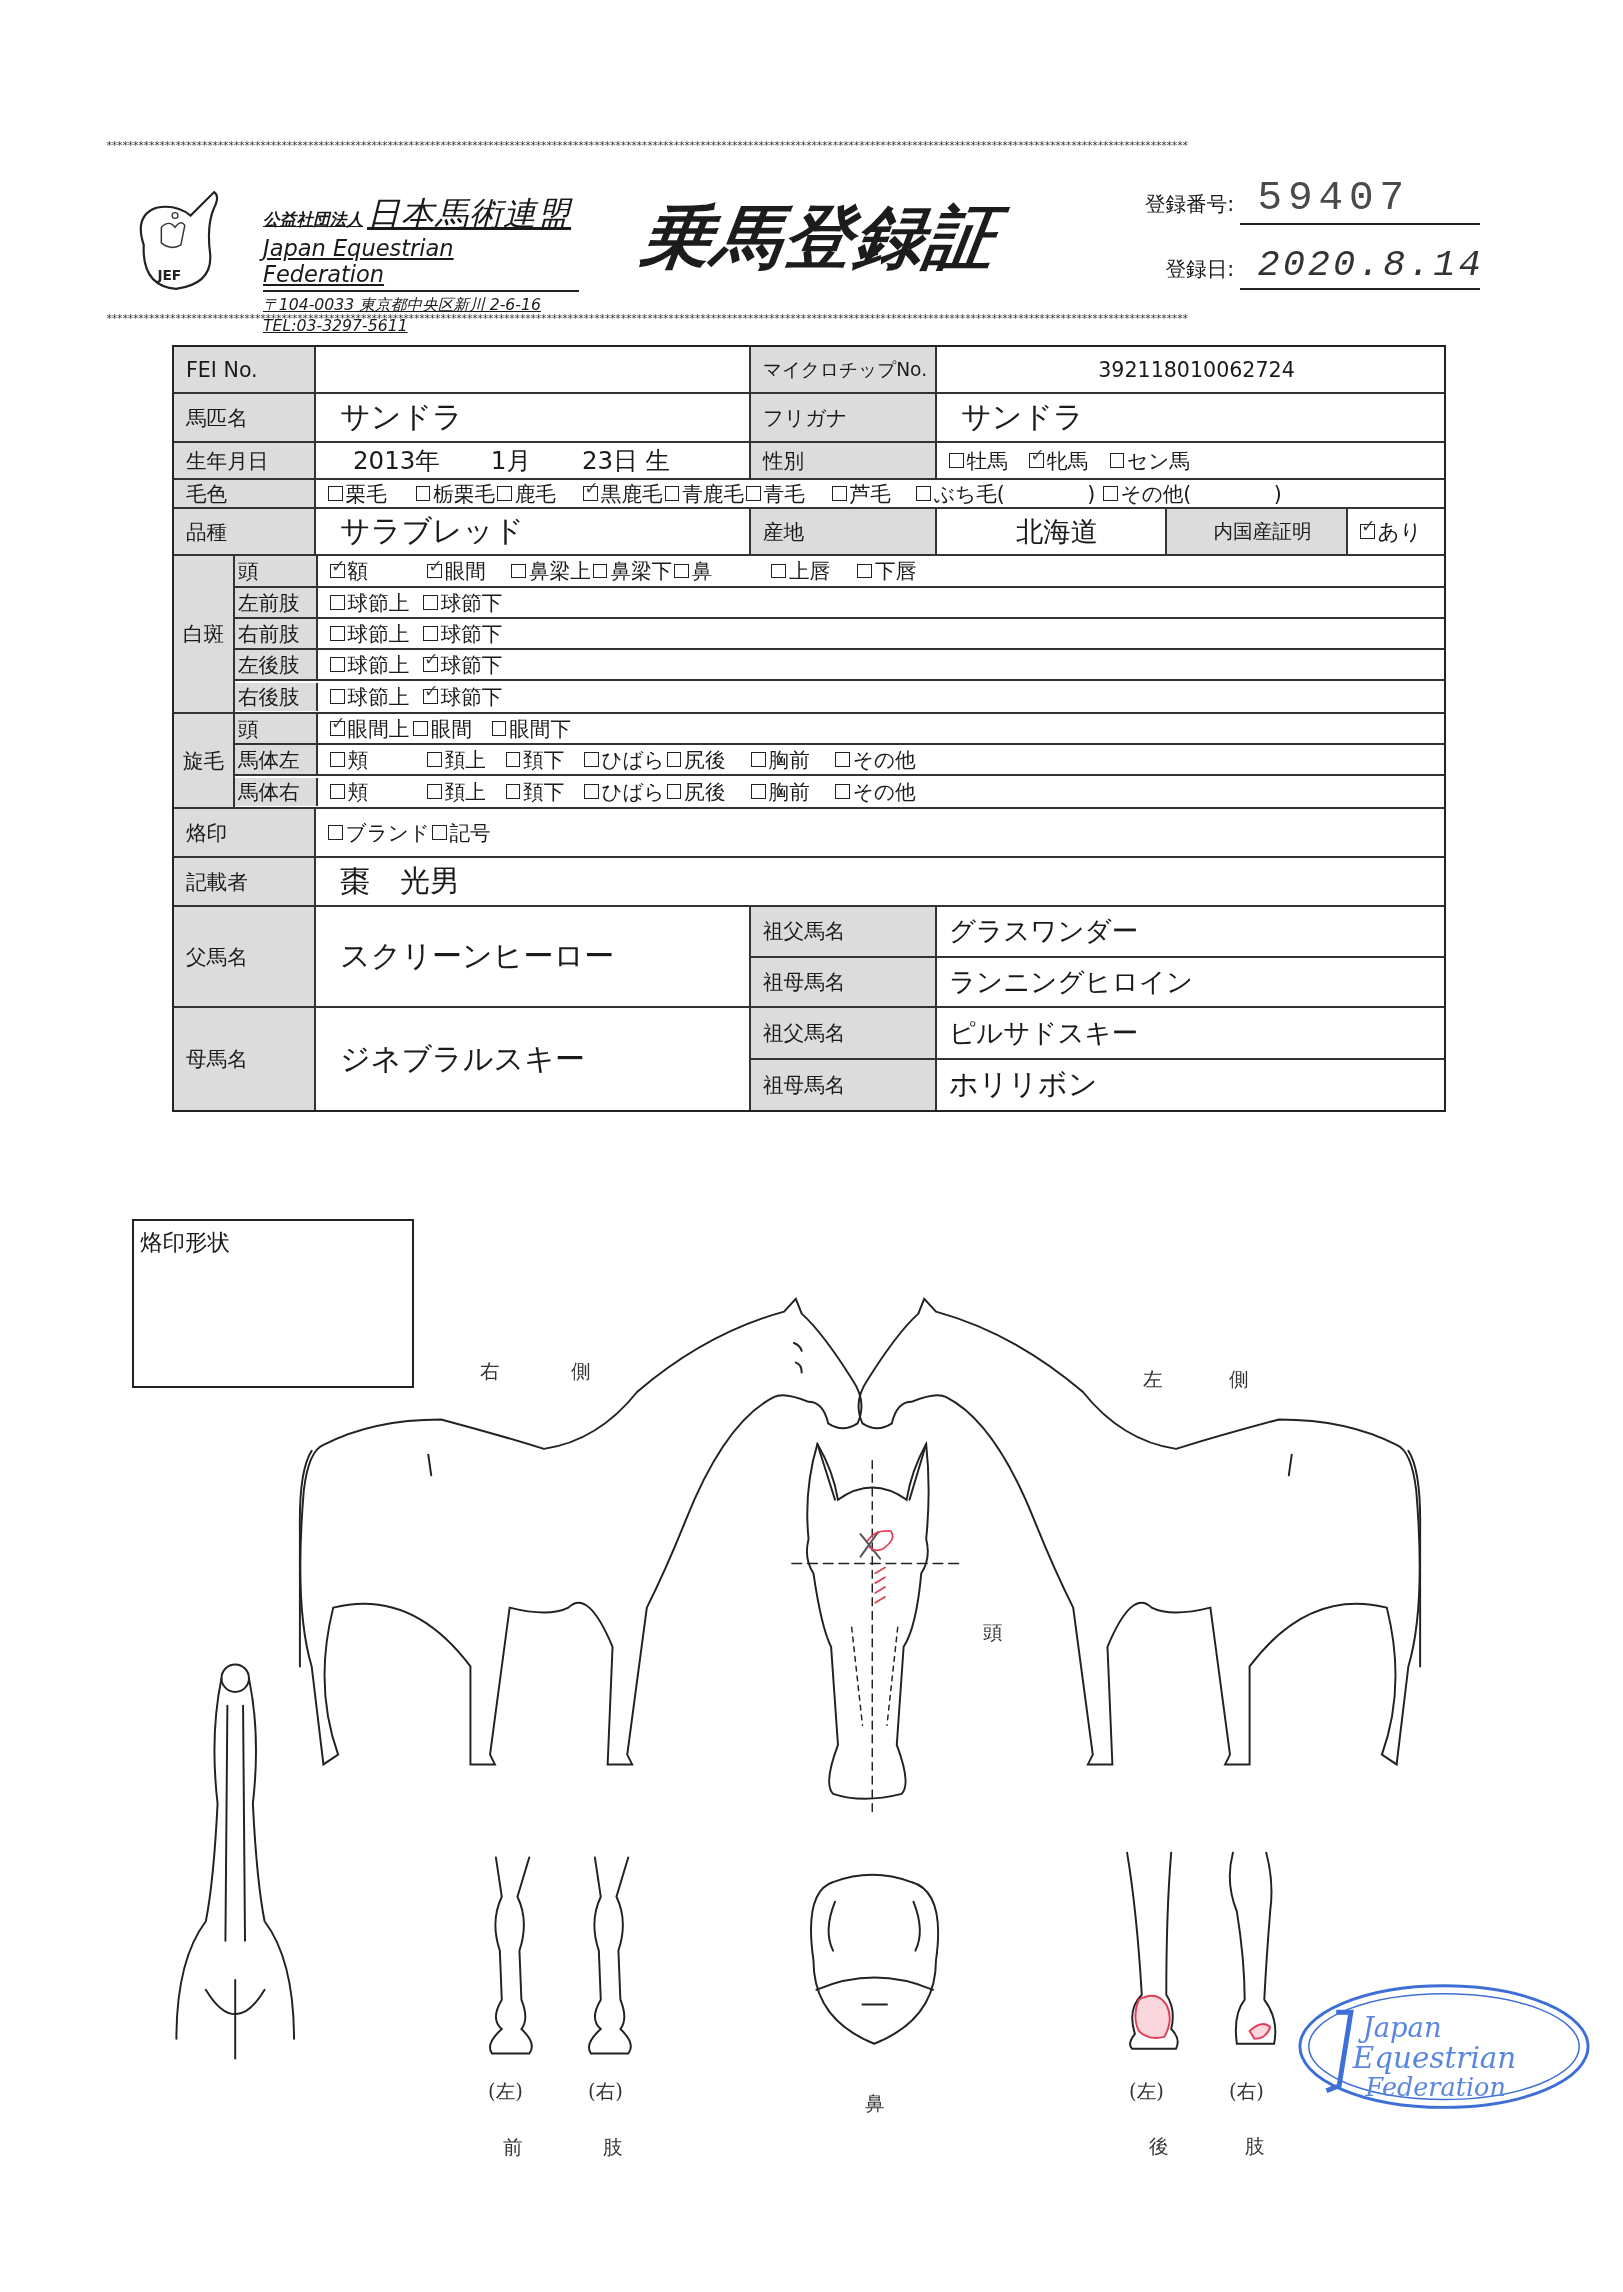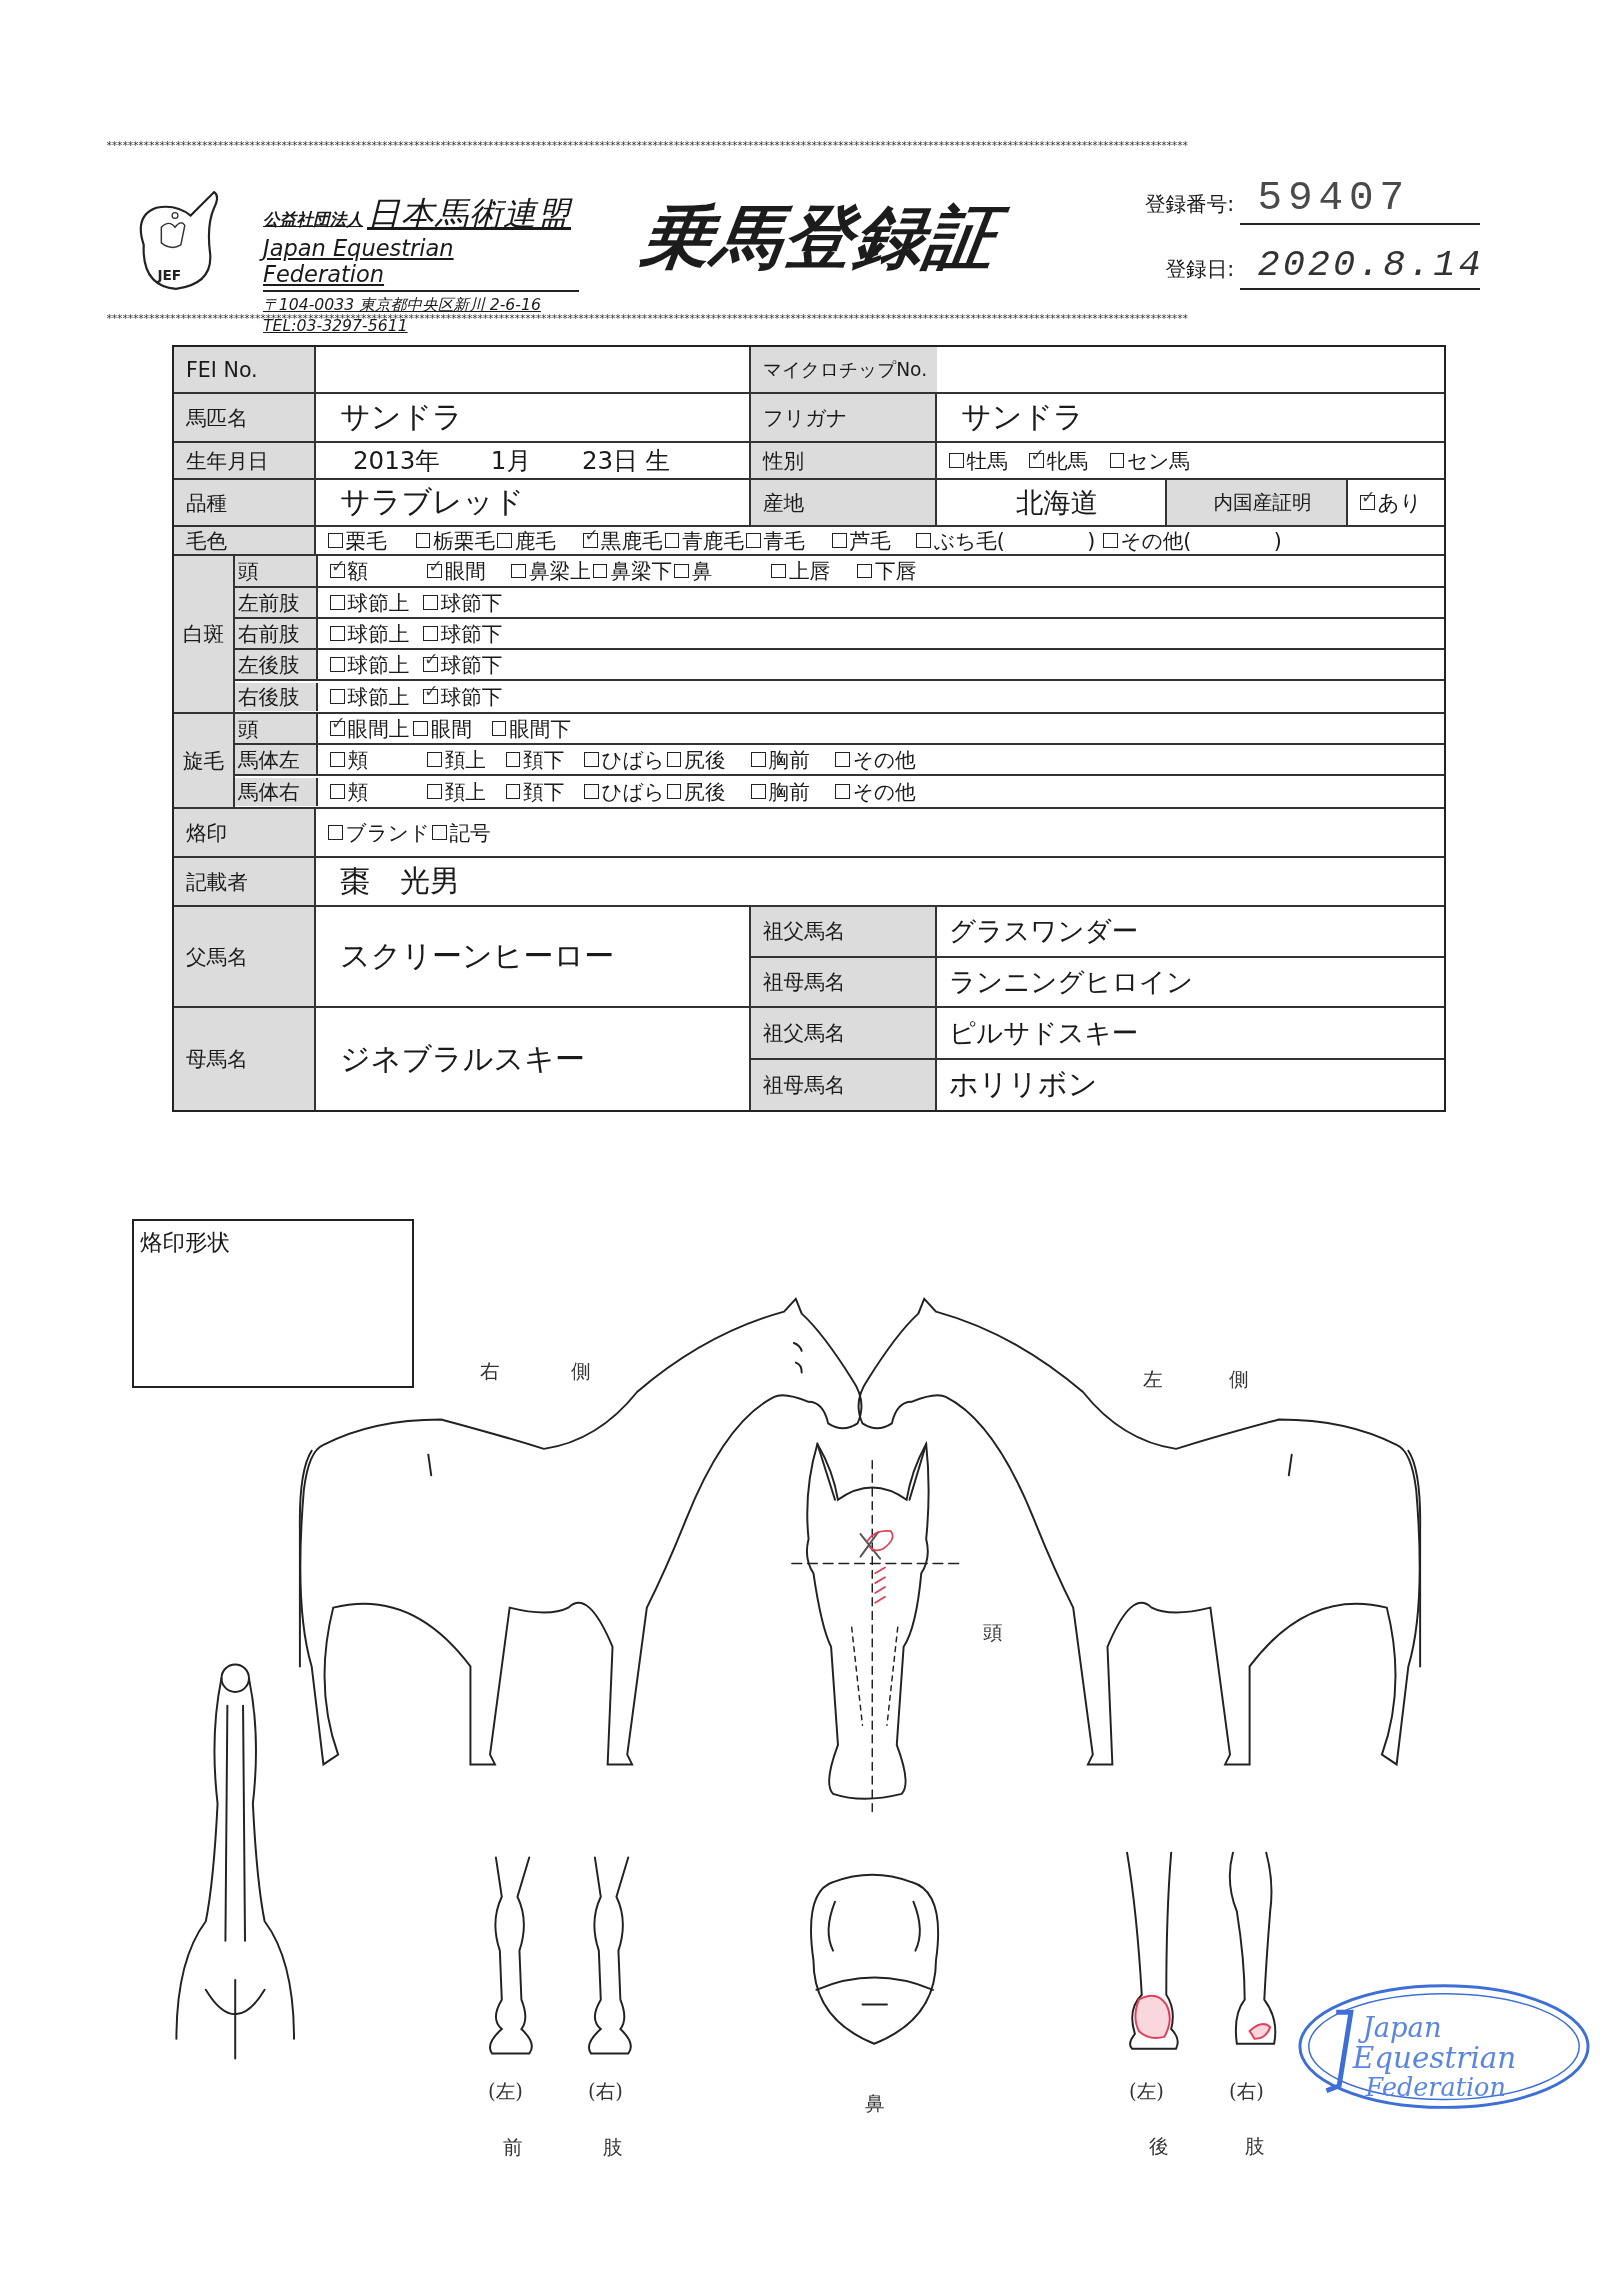--- a/index.html
+++ b/index.html
@@ -95,20 +95,21 @@
 </div>
 
 <div class="stars bottom">************************************************************************************************************************************************************************************************************</div>
 
 <div class="tbl">
 
   <div class="row" style="height:47px">
     <div class="cell hd" style="width:142px">FEI No.</div>
     <div class="cell v" style="width:435px"></div>
     <div class="cell hd" style="width:186px;font-size:18.6px">マイクロチップNo.</div>
+    <div class="cell v center" style="flex:1">392118010062724</div>
   </div>
 
   <div class="row" style="height:49px">
     <div class="cell hd" style="width:142px">馬匹名</div>
     <div class="cell v big" style="width:435px">サンドラ</div>
     <div class="cell hd" style="width:186px">フリガナ</div>
     <div class="cell v big" style="flex:1">サンドラ</div>
   </div>
 
   <div class="row" style="height:37px">
@@ -124,75 +125,75 @@
           <span class="box"></span>
           <span>牡馬</span>
         </label>
       <label class="cb">
           <span class="box on"></span>
           <span>牝馬</span>
         </label>
       <label class="cb">
           <span class="box"></span>
           <span>セン馬</span>
+        </label>
+    </div>
+  </div>
+
+  <div class="row" style="height:29px">
+    <div class="cell hd" style="width:142px">毛色</div>
+    <div class="cell v" style="flex:1">
+      <label class="cb" style="margin-right:29px">
+          <span class="box"></span>
+          <span>栗毛</span>
+        </label>
+      <label class="cb" style="margin-right:2px">
+          <span class="box"></span>
+          <span>栃栗毛</span>
+        </label>
+      <label class="cb" style="margin-right:27.4px">
+          <span class="box"></span>
+          <span>鹿毛</span>
+        </label>
+      <label class="cb" style="margin-right:2px">
+          <span class="box on"></span>
+          <span>黒鹿毛</span>
+        </label>
+      <label class="cb" style="margin-right:2px">
+          <span class="box"></span>
+          <span>青鹿毛</span>
+        </label>
+      <label class="cb" style="margin-right:27.4px">
+          <span class="box"></span>
+          <span>青毛</span>
+        </label>
+      <label class="cb" style="margin-right:25.5px">
+          <span class="box"></span>
+          <span>芦毛</span>
+        </label>
+      <label class="cb" style="margin-right:7.8px">
+          <span class="box"></span>
+          <span>ぶち毛(　　　　)</span>
+        </label>
+      <label class="cb">
+          <span class="box"></span>
+          <span>その他(　　　　)</span>
         </label>
     </div>
   </div>
 
   <div class="row" style="height:47px">
     <div class="cell hd" style="width:142px">品種</div>
     <div class="cell v big" style="width:435px">サラブレッド</div>
     <div class="cell hd" style="width:186px">産地</div>
     <div class="cell v mid center" style="width:230px">北海道</div>
     <div class="cell hd center" style="width:181px;font-size:19.6px">内国産証明</div>
     <div class="cell v" style="flex:1">
       <span class="box on"></span>
       <span style="font-size:21.6px">あり</span>
-    </div>
-  </div>
-
-  <div class="row" style="height:29px">
-    <div class="cell hd" style="width:142px">毛色</div>
-    <div class="cell v" style="flex:1">
-      <label class="cb" style="margin-right:29px">
-          <span class="box"></span>
-          <span>栗毛</span>
-        </label>
-      <label class="cb" style="margin-right:2px">
-          <span class="box"></span>
-          <span>栃栗毛</span>
-        </label>
-      <label class="cb" style="margin-right:27.4px">
-          <span class="box"></span>
-          <span>鹿毛</span>
-        </label>
-      <label class="cb" style="margin-right:2px">
-          <span class="box on"></span>
-          <span>黒鹿毛</span>
-        </label>
-      <label class="cb" style="margin-right:2px">
-          <span class="box"></span>
-          <span>青鹿毛</span>
-        </label>
-      <label class="cb" style="margin-right:27.4px">
-          <span class="box"></span>
-          <span>青毛</span>
-        </label>
-      <label class="cb" style="margin-right:25.5px">
-          <span class="box"></span>
-          <span>芦毛</span>
-        </label>
-      <label class="cb" style="margin-right:7.8px">
-          <span class="box"></span>
-          <span>ぶち毛(　　　　)</span>
-        </label>
-      <label class="cb">
-          <span class="box"></span>
-          <span>その他(　　　　)</span>
-        </label>
     </div>
   </div>
 
   <div class="group">
     <div class="group-hd">白斑</div>
     <div class="group-rows">
       <div class="row" style="height:32px">
         <div class="cell sub-hd">頭</div>
         <div class="cell v" style="flex:1">
           <label class="cb" style="margin-right:59px">

